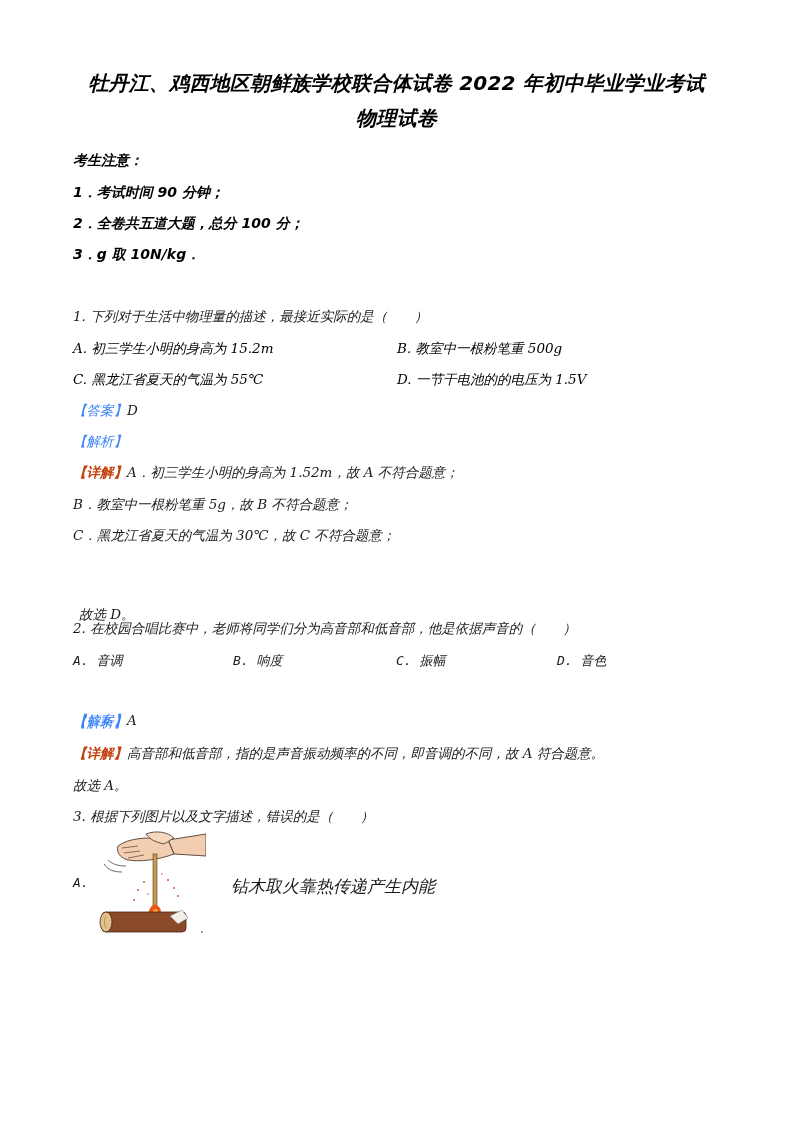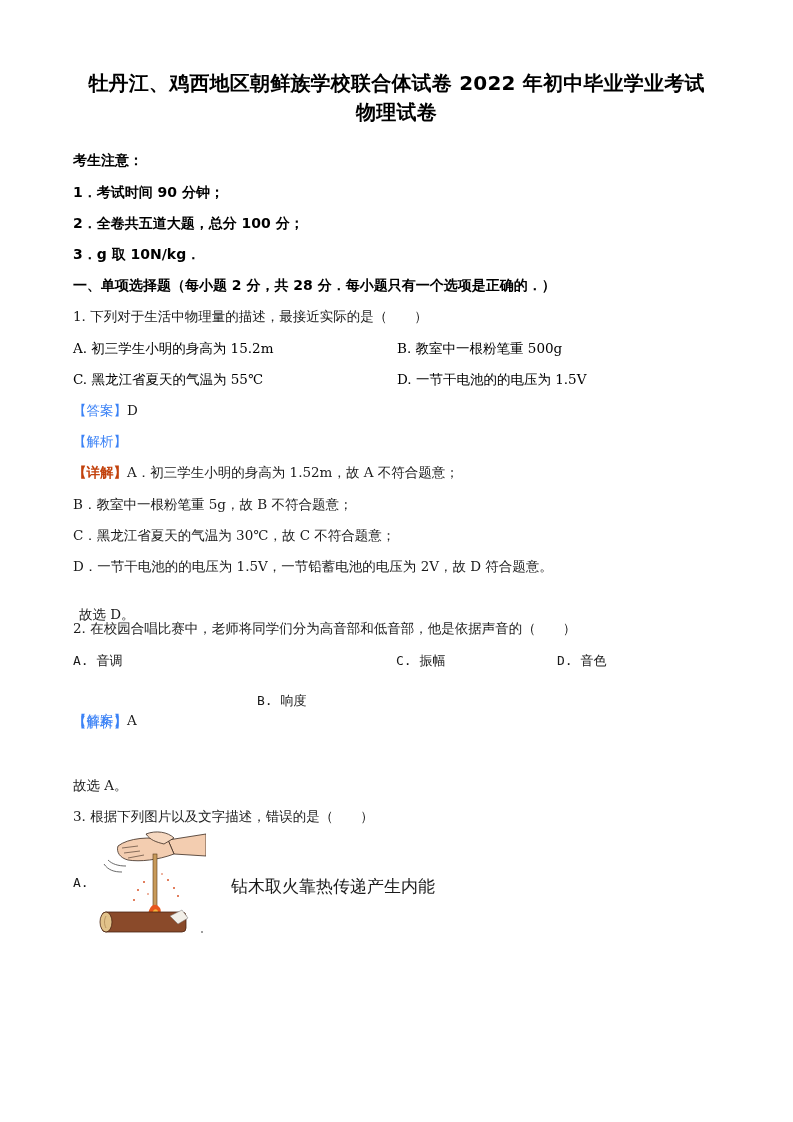--- a/index.html
+++ b/index.html
@@ -1,21 +1,21 @@
 <!DOCTYPE html>
 <html><head>
   <meta charset="utf-8">
   <style>
     html, body { margin: 0; padding: 0; background: #ffffff; }
     body {
       width: 793px; height: 1122px; position: relative; overflow: hidden;
       font-family: "DejaVu Serif", "Liberation Serif", serif;
       color: #111;
     }
-    .page { position: absolute; left: 0; top: 0; width: 793px; height: 972px; }
+    .page { position: absolute; left: 0; top: 0; width: 793px; height: 972px; font-style: italic; }
     .abs { position: absolute; white-space: nowrap; text-align: center; }
     .title {
       left: 0; width: 793px; text-align: center;
       font-family: "DejaVu Sans", "Liberation Sans", sans-serif;
       font-weight: bold; font-size: 20px; letter-spacing: 0.2px; color: #000;
     }
     .bold-line {
       font-family: "DejaVu Sans", "Liberation Sans", sans-serif;
       font-weight: bold; font-size: 14px; color: #000;
     }
@@ -25,56 +25,57 @@
     .opt { font-size: 13.5px; color: #000000; }
     .mono-opt { font-family: "DejaVu Sans Mono", "Liberation Mono", monospace; font-size: 13px; color: #1a1a1a; }
     .figure { position: absolute; left: 98px; top: 830px; width: 108px; height: 104px; }
   </style>
 </head>
 <body>
 
 <div class="page">
 
   <div class="abs title" style="top:70px;">牡丹江、鸡西地区朝鲜族学校联合体试卷 2022 年初中毕业学业考试</div>
-  <div class="abs title" style="top:99px;">物理试卷</div>
+  <div class="abs title" style="top:105px;">物理试卷</div>
 
   <div class="abs bold-line" style="left:73px; top:152px;">考生注意：</div>
   <div class="abs bold-line" style="left:73px; top:184px;">1．考试时间 90 分钟；</div>
   <div class="abs bold-line" style="left:73px; top:215px;">2．全卷共五道大题，总分 100 分；</div>
   <div class="abs bold-line" style="left:73px; top:246px;">3．g 取 10N/kg．</div>
-  <div class="abs bold-line" style="left:73px; top:277px;">一、单项选择题（每小题 2 分，共 28 分．每小题只有一个选项是正确的．）</div>
 
   <div class="abs txt" style="left:73px; top:308px;">1. 下列对于生活中物理量的描述，最接近实际的是（　　）</div>
   <div class="abs opt" style="left:73px; top:340px;">A.  初三学生小明的身高为 15.2m</div>
   <div class="abs opt" style="left:397px; top:340px;">B.  教室中一根粉笔重 500g</div>
   <div class="abs opt" style="left:73px; top:371px;">C.  黑龙江省夏天的气温为 55℃</div>
   <div class="abs opt" style="left:397px; top:371px;">D.  一节干电池的的电压为 1.5V</div>
 
   <div class="abs txt" style="left:73px; top:402px;">
     <span class="label-blue">【答案】</span><span>D</span>
   </div>
   <div class="abs txt label-blue" style="left:73px; top:433px;">【解析】</div>
   <div class="abs txt" style="left:73px; top:464px;">
     <span class="label-black">【详解】</span><span>A．初三学生小明的身高为 1.52m，故 A 不符合题意；</span>
   </div>
   <div class="abs txt" style="left:73px; top:496px;">B．教室中一根粉笔重 5g，故 B 不符合题意；</div>
   <div class="abs txt" style="left:73px; top:527px;">C．黑龙江省夏天的气温为 30℃，故 C 不符合题意；</div>
-  <div class="abs txt" style="left:73px; top:558px;">D．一节干电池的的电压为 1.5V，一节铅蓄电池的电压为 2V，故 D 符合题意。</div>
   <div class="abs txt" style="left:73px; top:606px;margin-left:6px;">故选 D。</div>
 
   <div class="abs txt" style="left:73px; top:620px;">2. 在校园合唱比赛中，老师将同学们分为高音部和低音部，他是依据声音的（　　）</div>
   <div class="abs mono-opt" style="left:73px; top:652px;">A.  音调</div>
-  <div class="abs mono-opt" style="left:233px; top:692px;margin-left:24px;">B.  响度</div>
+  <div class="abs mono-opt" style="left:233px; top:652px;">B.  响度</div>
   <div class="abs mono-opt" style="left:396px; top:652px;">C.  振幅</div>
   <div class="abs mono-opt" style="left:557px; top:652px;">D.  音色</div>
 
   <div class="abs txt" style="left:73px; top:683px;margin-top:29px;">
     <span class="label-blue">【答案】</span><span>A</span>
   </div>
   <div class="abs txt label-blue" style="left:73px; top:714px;">【解析】</div>
+  <div class="abs txt" style="left:73px; top:745px;">
+    <span class="label-black">【详解】</span><span>高音部和低音部，指的是声音振动频率的不同，即音调的不同，故 A 符合题意。</span>
+  </div>
   <div class="abs txt" style="left:73px; top:777px;">故选 A。</div>
 
   <div class="abs txt" style="left:73px; top:808px;">3. 根据下列图片以及文字描述，错误的是（　　）</div>
   <div class="abs mono-opt" style="left:73px; top:875px;">A.</div>
 
   <div class="figure">
     <svg width="108" height="104" viewBox="0 0 108 104" xmlns="http://www.w3.org/2000/svg">
 
       <path d="M70 10 L108 4 L108 26 L76 24 Z" fill="#f3cdb0" stroke="#3a2a20" stroke-width="0.8"></path>
 

